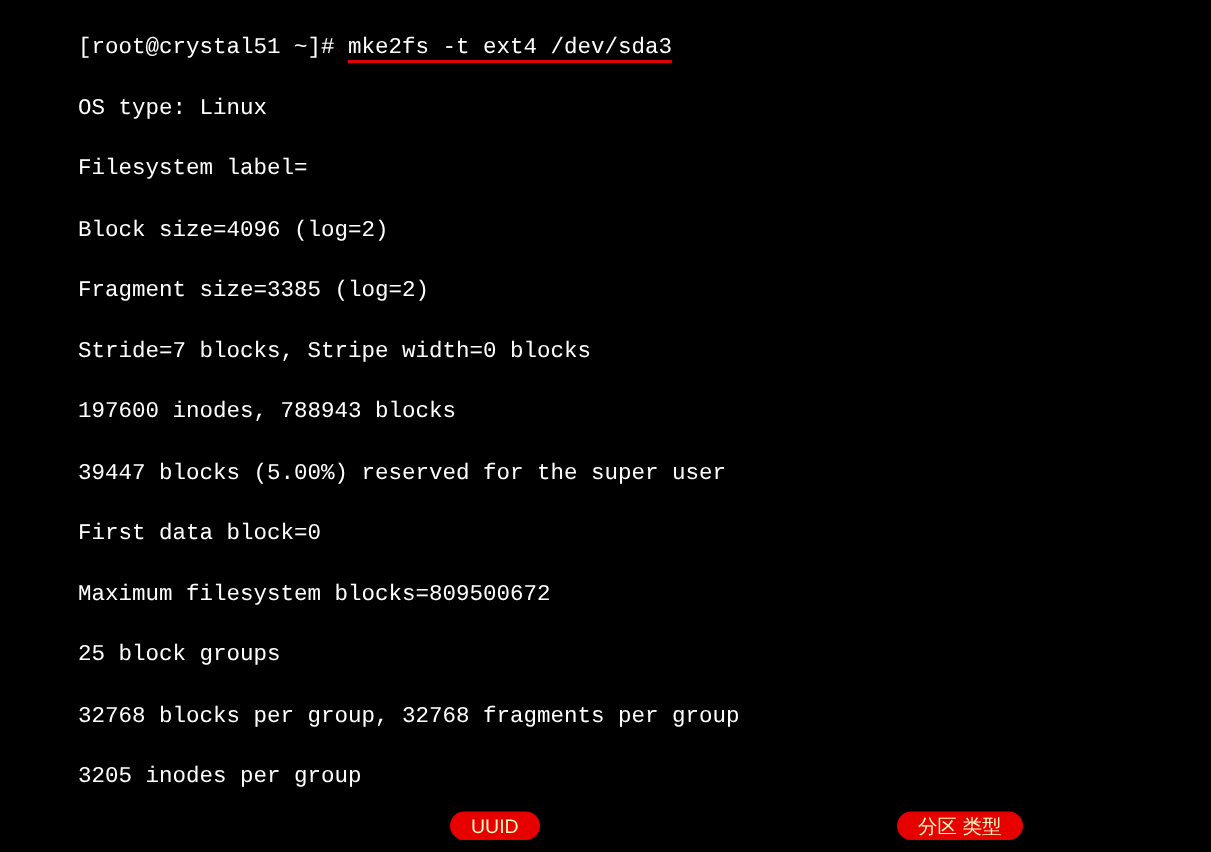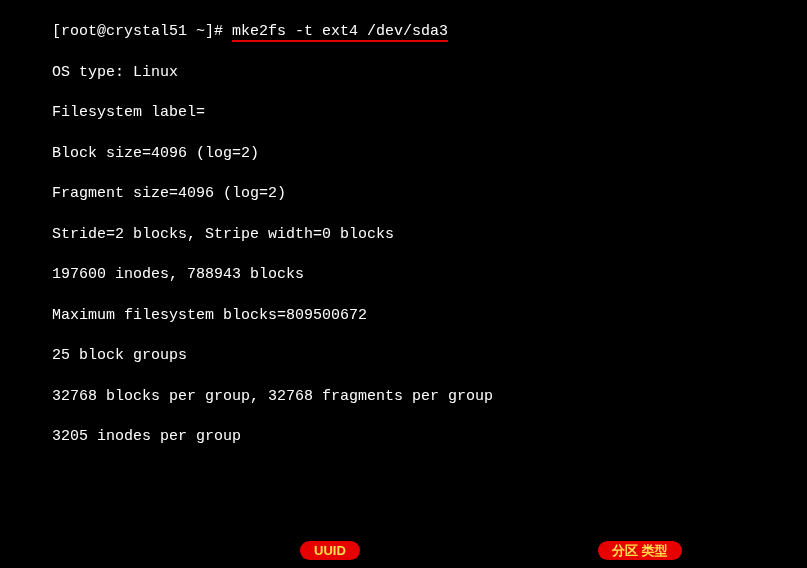--- a/index.html
+++ b/index.html
@@ -19,43 +19,45 @@
     padding: 2px 4px;
     white-space: pre;
   }
   .underline-red {
     border-bottom: 2px solid #e00000;
     padding-bottom: 0px;
   }
   .badge {
     position: absolute;
     background: #e60000;
-    color: #fde047;
+    color: #fef9c3;
     border-radius: 14px;
     padding: 3px 14px;
     font-family: "SimHei", "Microsoft YaHei", sans-serif;
     font-size: 13px;
-    font-weight: bold;
+    font-weight: normal;
     line-height: 1;
   }
   .badge.uuid { left: 300px; top: 541px; }
   .badge.ptype { left: 598px; top: 541px; text-align: center; }
   .line { display: block; margin-left: 48px; }
 </style>
 </head>
 <body>
 
 <div class="term">
 <span class="line"><span>[root@crystal51 ~]# </span><span class="underline-red">mke2fs -t ext4 /dev/sda3</span></span>
 <span class="line">OS type: Linux</span>
 <span class="line">Filesystem label=</span>
 <span class="line">Block size=4096 (log=2)</span>
-<span class="line">Fragment size=4096 (log=2)</span>
-<span class="line">Stride=2 blocks, Stripe width=0 blocks</span>
+<span class="line">Fragment size=3385 (log=2)</span>
+<span class="line">Stride=7 blocks, Stripe width=0 blocks</span>
 <span class="line">197600 inodes, 788943 blocks</span>
+<span class="line">39447 blocks (5.00%) reserved for the super user</span>
+<span class="line">First data block=0</span>
 <span class="line">Maximum filesystem blocks=809500672</span>
 <span class="line">25 block groups</span>
 <span class="line">32768 blocks per group, 32768 fragments per group</span>
 <span class="line">3205 inodes per group</span>
 
 
 
 
 
 

